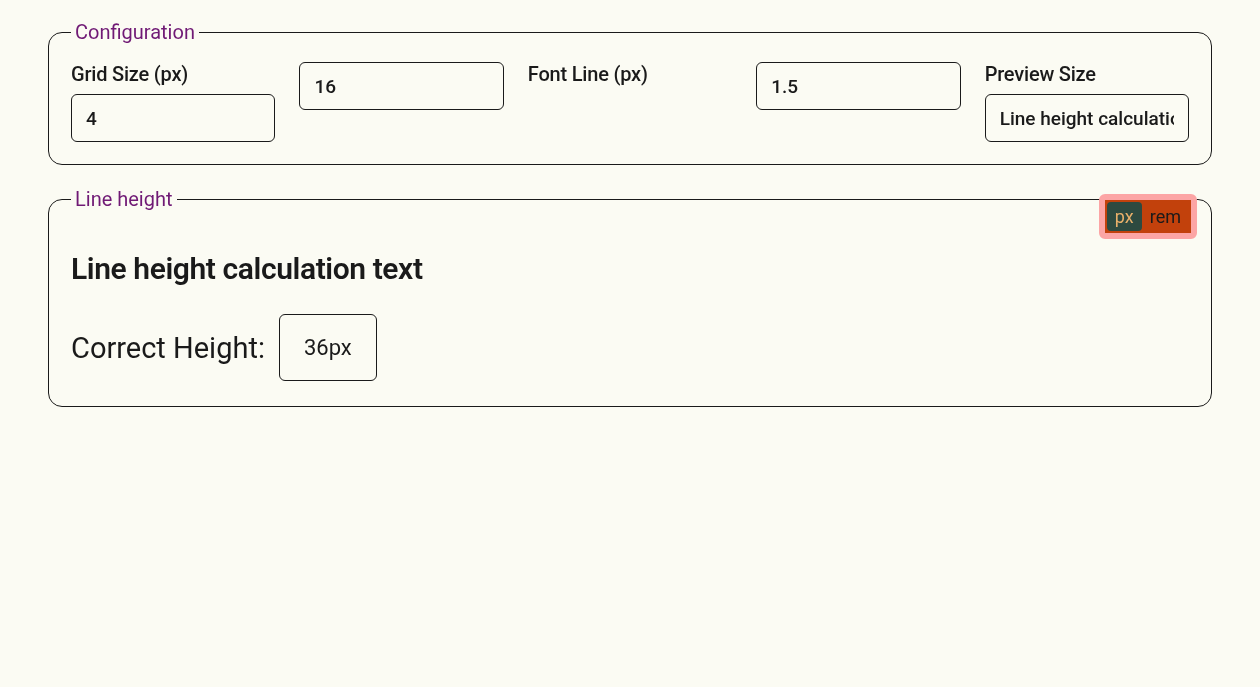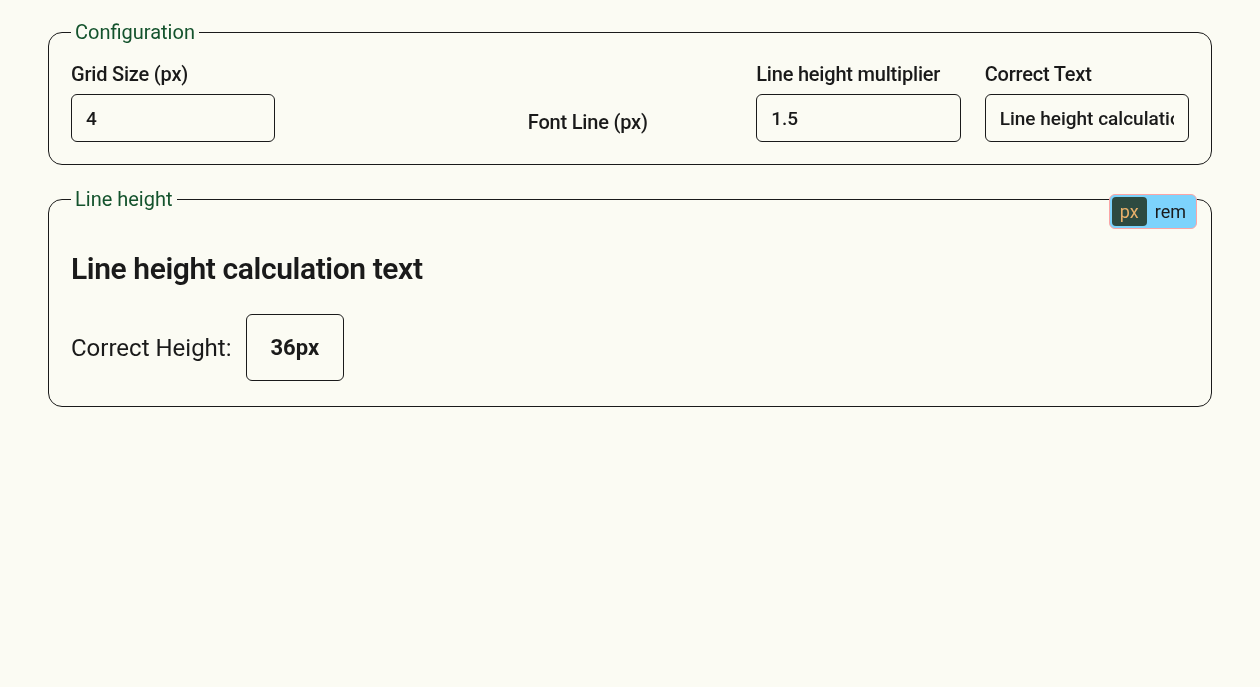--- a/index.html
+++ b/index.html
@@ -18,28 +18,27 @@
     fieldset {
       border: 1px solid #1a1a1a;
       border-radius: 14px;
       padding: 12px 22px 22px 22px;
       margin-bottom: 22px;
       position: relative;
     }
     legend {
       font-size: 20px;
       padding: 0 4px;
-      color: #14532d;
+      color: #701a75;
       font-weight: 400;
     }
     .config-row {
       display: flex;
       gap: 24px;
       margin-top: 6px;
-      align-items: flex-end;
     }
     .config-field {
       display: flex;
       flex-direction: column;
       flex: 1 1 0;
       min-width: 0;
     }
     .config-field label {
       font-size: 20px;
       font-weight: 550;
@@ -61,22 +60,22 @@
       min-width: 0;
     }
     .fieldset-lh {
       padding-top: 40px;
       padding-bottom: 25px;
     }
     .unit-toggle {
       position: absolute;
       top: -17px;
       right: 14px;
-      background: #7dd3fc;
-      border: 1px solid #fca5a5;
+      background: #c2410c;
+      border: 6px solid #fca5a5;
       border-radius: 6px;
       display: flex;
       overflow: hidden;
       padding: 2px;
     }
     .unit-toggle button {
       border: none;
       background: transparent;
       font-size: 18px;
       padding: 4px 8px;
@@ -94,52 +93,52 @@
       font-weight: 600;
       letter-spacing: -0.4px;
       margin-bottom: 28px;
     }
     .result-row {
       display: flex;
       align-items: center;
       gap: 14px;
     }
     .result-label {
-      font-size: 24px;
+      font-size: 29px;
       font-weight: 400;
     }
     .result-box {
       border: 1px solid #1a1a1a;
       border-radius: 6px;
       padding: 20px 24px;
       font-size: 22px;
-      font-weight: 700;
+      font-weight: 400;
     }
   </style>
 </head>
 <body>
 
 <fieldset>
   <legend>Configuration</legend>
   <div class="config-row">
     <div class="config-field">
       <label>Grid Size (px)</label>
       <input type="text" value="4" style="">
     </div>
     <div class="config-field">
+      <input type="text" value="16" style="">
     </div>
     <div class="config-field">
       <label>Font Line (px)</label>
     </div>
     <div class="config-field">
-      <label>Line height multiplier</label>
       <input type="text" value="1.5" style="">
     </div>
     <div class="config-field">
-      <label>Correct Text</label>
+      <label>Preview Size</label>
       <input type="text" value="Line height calculation text" style="">
     </div>
   </div>
 </fieldset>
 
 <fieldset class="fieldset-lh">
   <legend>Line height</legend>
   <div class="unit-toggle">
     <button class="active">px</button>
     <button>rem</button>

